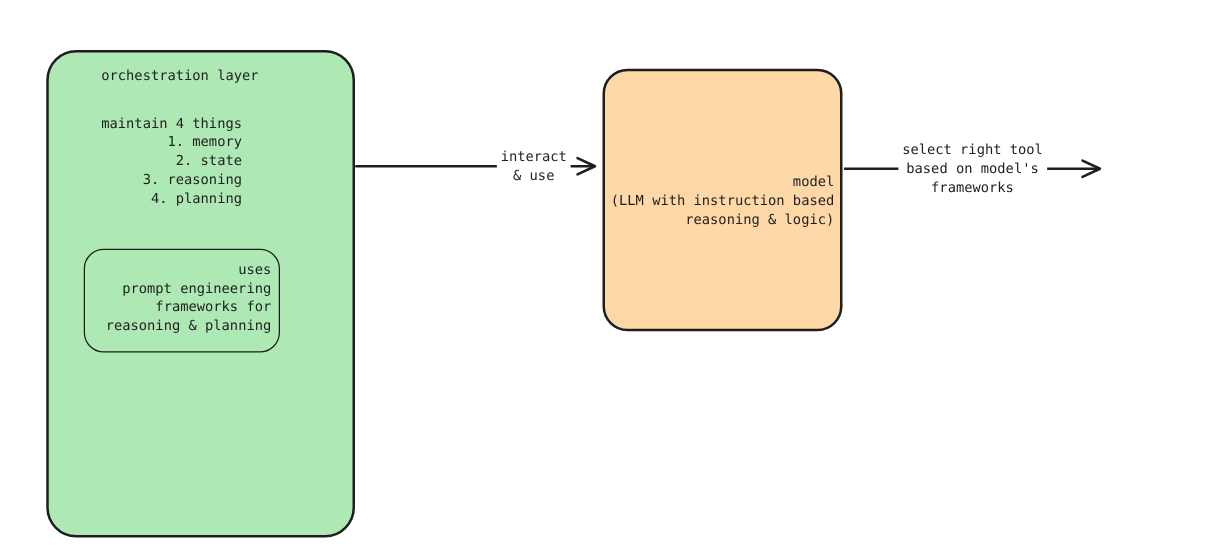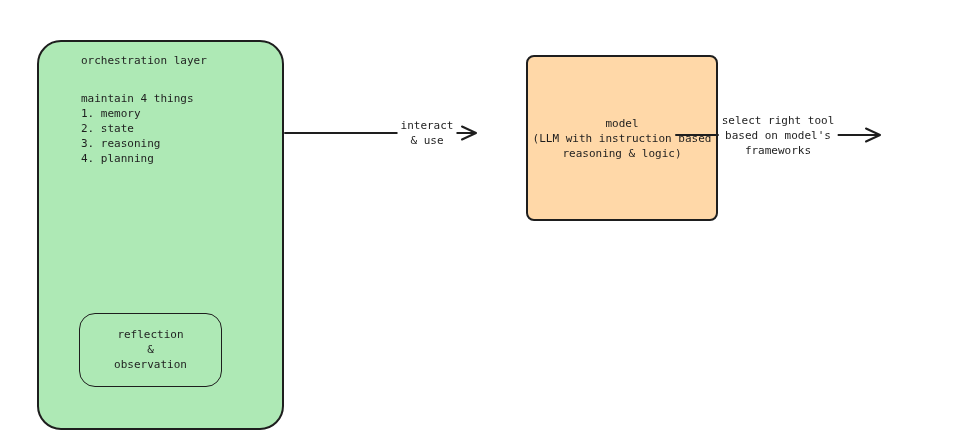--- a/index.html
+++ b/index.html
@@ -51,31 +51,30 @@
     left: 28px; top: 157px;
     width: 157px; height: 83px;
     padding: 8px 6px 0 13px;
   }
   .reflection-box {
     left: 40px; top: 271px;
     width: 143px; height: 74px;
     padding: 13px 4px 0 4px;
     text-align: center;
   }
-  .pre { white-space: pre-line; }
+  .pre { white-space: pre-line; text-align: right; }
   .orange-box {
     left: 482px; top: 55px;
-    width: 192px; height: 166px;
+    width: 192px; height: 210px;
     background: var(--orange);
-    border-radius: 8px;
+    border-radius: 20px;
     display: flex;
     align-items: center;
     justify-content: center;
     text-align: center;
-    margin-left: 44px;
   }
   .arrow-svg {
     position: absolute;
     overflow: visible;
   }
   .arrow-svg path, .arrow-svg line {
     stroke: var(--stroke);
     stroke-width: 2;
     fill: none;
     stroke-linecap: round;
@@ -100,26 +99,27 @@
 <div class="canvas">
 
   <div class="shape green-box">
     <div class="box-title">orchestration layer</div>
     <div class="maintain-list pre">maintain 4 things
 1. memory
 2. state
 3. reasoning
 4. planning</div>
 
+    <div class="inner-box uses-box">
+      <div class="pre">uses
+prompt engineering
+frameworks for
+reasoning &amp; planning</div>
+    </div>
 
-    <div class="inner-box reflection-box">
-      <div class="pre">reflection
-&amp;
-observation</div>
-    </div>
   </div>
 
   <svg id="arrow1" class="arrow-svg" viewBox="0 0 200 24" xmlns="http://www.w3.org/2000/svg">
     <line x1="1" y1="12" x2="190" y2="12"></line>
     <path d="M 178 5.5 L 192 12 L 178 18.5"></path>
   </svg>
   <div id="arrow1-label" class="arrow-label">interact
 &amp; use</div>
 
   <div class="shape orange-box">

